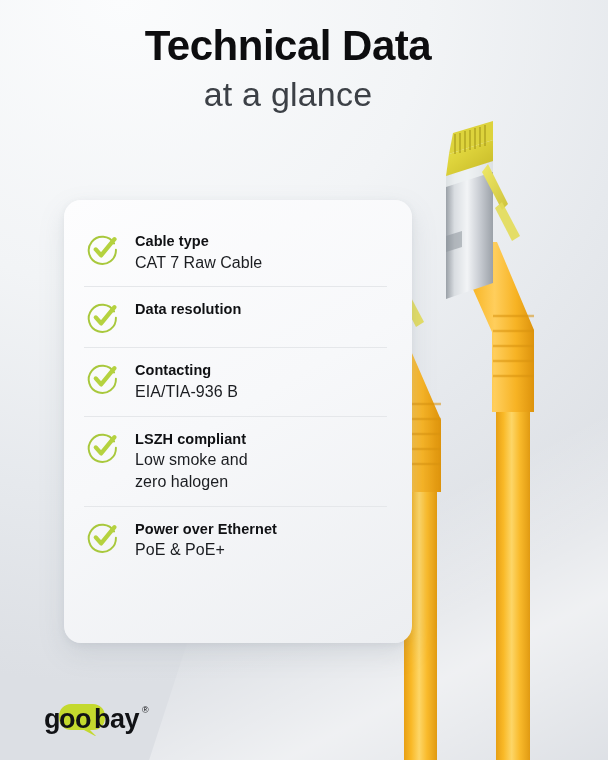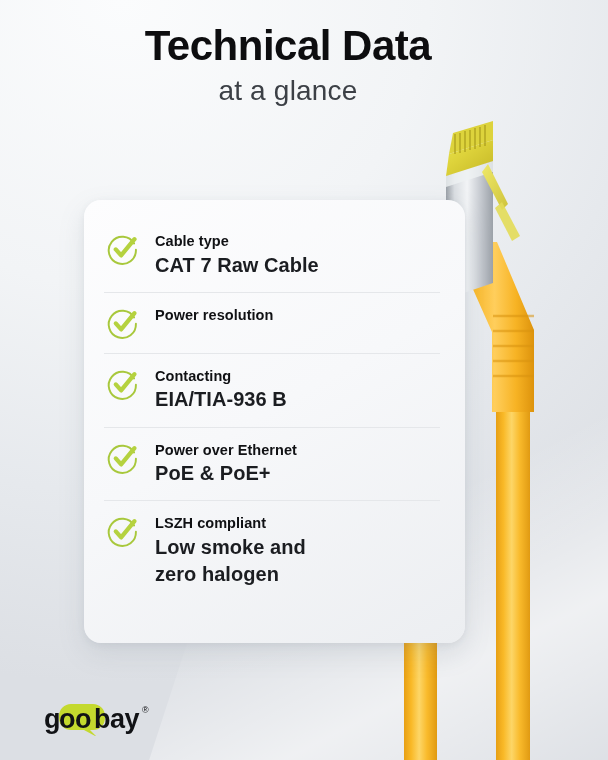--- a/index.html
+++ b/index.html
@@ -29,28 +29,28 @@
   }
 
   
   .header { position:absolute; top:22px; left:0; width:576px; text-align:center; }
   .title {
     font-size:42px; font-weight:700; letter-spacing:-0.5px;
     color:#0d0d0f; line-height:1.12;
   }
   .subtitle {
     margin-top:6px;
-    font-size:28px; font-weight:300; letter-spacing:.2px;
+    font-size:34px; font-weight:300; letter-spacing:.2px;
     color:#3c4046;
   }
 
   
   .card {
-    position:absolute; left:84px; top:200px;
-    width:381px; height:443px;
+    position:absolute; left:64px; top:200px;
+    width:348px; height:443px;
     border-radius:17px;
     background:linear-gradient(150deg,#fdfdfe 0%,#f7f8fa 48%,#eceef1 100%);
     box-shadow:0 10px 26px rgba(120,128,140,.17), 0 2px 6px rgba(120,128,140,.10);
     padding:18px 13px 0 0;
     z-index:3;
   }
 
   .rows { display:flex; flex-direction:column; }
 
   .row {
@@ -67,21 +67,21 @@
     flex:0 0 auto; width:34px; height:34px; margin-right:15px; margin-top:1px;
   }
   .check svg { display:block; width:34px; height:34px; overflow:visible; }
 
   .row-text { padding-top:1px; }
   .row-label {
     font-size:14.5px; font-weight:700; color:#101114;
     line-height:1.35; letter-spacing:.05px;
   }
   .row-value {
-    font-size:20px; font-weight:700; color:#1b1d21;
+    font-size:16px; font-weight:400; color:#1b1d21;
     line-height:1.36; letter-spacing:.05px; white-space:pre-line;
   }
 
   
   .logo {
     position:absolute; left:44px; top:700px;
     display:flex; align-items:baseline;
     z-index:4;
   }
   .logo-wrap { position:relative; height:34px; display:flex; align-items:center; }
@@ -225,61 +225,61 @@
       </div>
 
       <div class="row">
         <span class="check">
           <svg viewBox="0 0 40 40">
             <path d="M33 13.5 A16 16 0 1 0 35.2 21" fill="none" stroke="#a8c83c" stroke-width="2.3" stroke-linecap="round"></path>
             <path d="M11.5 20.5 L17.8 27.5 L33.5 8.5" fill="none" stroke="#b5d23f" stroke-width="5" stroke-linecap="round" stroke-linejoin="round"></path>
           </svg>
         </span>
         <span class="row-text">
-          <span class="row-label">Power resolution</span>
+          <span class="row-label">Data resolution</span>
         </span>
       </div>
 
       <div class="row">
         <span class="check">
           <svg viewBox="0 0 40 40">
             <path d="M33 13.5 A16 16 0 1 0 35.2 21" fill="none" stroke="#a8c83c" stroke-width="2.3" stroke-linecap="round"></path>
             <path d="M11.5 20.5 L17.8 27.5 L33.5 8.5" fill="none" stroke="#b5d23f" stroke-width="5" stroke-linecap="round" stroke-linejoin="round"></path>
           </svg>
         </span>
         <span class="row-text">
           <span class="row-label">Contacting</span>
           <span class="row-value" style="display:block">EIA/TIA-936 B</span>
-        </span>
-      </div>
-
-      <div class="row">
-        <span class="check">
-          <svg viewBox="0 0 40 40">
-            <path d="M33 13.5 A16 16 0 1 0 35.2 21" fill="none" stroke="#a8c83c" stroke-width="2.3" stroke-linecap="round"></path>
-            <path d="M11.5 20.5 L17.8 27.5 L33.5 8.5" fill="none" stroke="#b5d23f" stroke-width="5" stroke-linecap="round" stroke-linejoin="round"></path>
-          </svg>
-        </span>
-        <span class="row-text">
-          <span class="row-label">Power over Ethernet</span>
-          <span class="row-value" style="display:block">PoE &amp; PoE+</span>
         </span>
       </div>
 
       <div class="row">
         <span class="check">
           <svg viewBox="0 0 40 40">
             <path d="M33 13.5 A16 16 0 1 0 35.2 21" fill="none" stroke="#a8c83c" stroke-width="2.3" stroke-linecap="round"></path>
             <path d="M11.5 20.5 L17.8 27.5 L33.5 8.5" fill="none" stroke="#b5d23f" stroke-width="5" stroke-linecap="round" stroke-linejoin="round"></path>
           </svg>
         </span>
         <span class="row-text">
           <span class="row-label">LSZH compliant</span>
           <span class="row-value" style="display:block">Low smoke and
 zero halogen</span>
+        </span>
+      </div>
+
+      <div class="row">
+        <span class="check">
+          <svg viewBox="0 0 40 40">
+            <path d="M33 13.5 A16 16 0 1 0 35.2 21" fill="none" stroke="#a8c83c" stroke-width="2.3" stroke-linecap="round"></path>
+            <path d="M11.5 20.5 L17.8 27.5 L33.5 8.5" fill="none" stroke="#b5d23f" stroke-width="5" stroke-linecap="round" stroke-linejoin="round"></path>
+          </svg>
+        </span>
+        <span class="row-text">
+          <span class="row-label">Power over Ethernet</span>
+          <span class="row-value" style="display:block">PoE &amp; PoE+</span>
         </span>
       </div>
 
     </div>
   </div>
 
   <div class="logo">
     <div class="logo-wrap">
       <svg class="logo-svg" width="118" height="38" viewBox="0 0 118 38">
 

